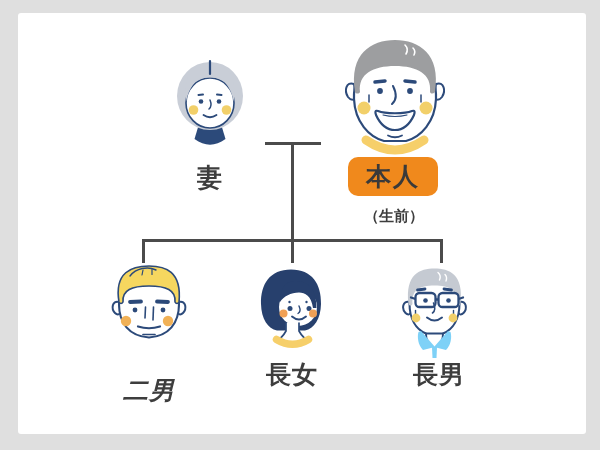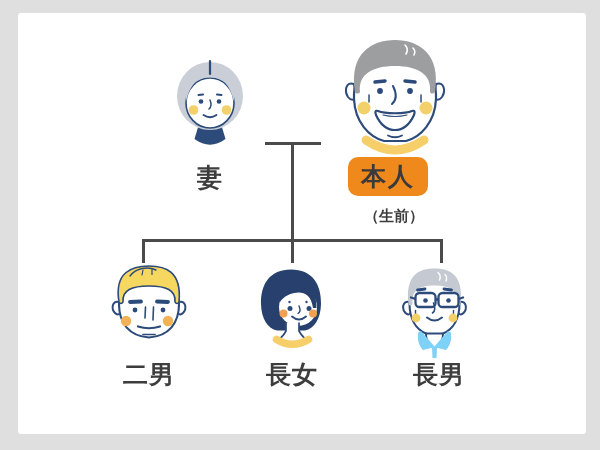--- a/index.html
+++ b/index.html
@@ -24,21 +24,21 @@
     white-space:nowrap;
     font-weight:800;
     color:#3d3d3d;
     letter-spacing:1px;
   }
   .plabel.big{font-size:25px;}
   .plabel.sub{font-size:15px;letter-spacing:0;}
   .badge{
     position:absolute;
     left:348px;top:157px;
-    width:80px;height:39px;
+    width:90px;height:39px;
     background:#f0891c;
     border-radius:10px;
     display:flex;align-items:center;justify-content:center;
     font-size:25px;font-weight:800;color:#3a3a3a;
     letter-spacing:2px;
   }
 </style>
 </head>
 <body>
 
@@ -196,16 +196,16 @@
       <path d="M 46 65 L 32 81 L 44 84 C 49 79 50 71 48.5 66 Z" fill="#7ed1f7"></path>
       <path d="M 30 81 L 35 81 L 34.5 92 L 30.5 92 Z" fill="#7ed1f7"></path>
     </g>
   </svg>
 
   <div class="plabel big" style="left:210px;top:161px;">妻</div>
   <div class="badge">
     <span>本人</span>
   </div>
   <div class="plabel sub" style="left:394px;top:207px;">（生前）</div>
-  <div class="plabel big" style="left:149px;top:358px;">二男</div>
+  <div class="plabel big" style="left:149px;top:374px;font-style:italic;">二男</div>
   <div class="plabel big" style="left:292px;top:358px;">長女</div>
   <div class="plabel big" style="left:439px;top:358px;">長男</div>
 </div>
 
 </body></html>

